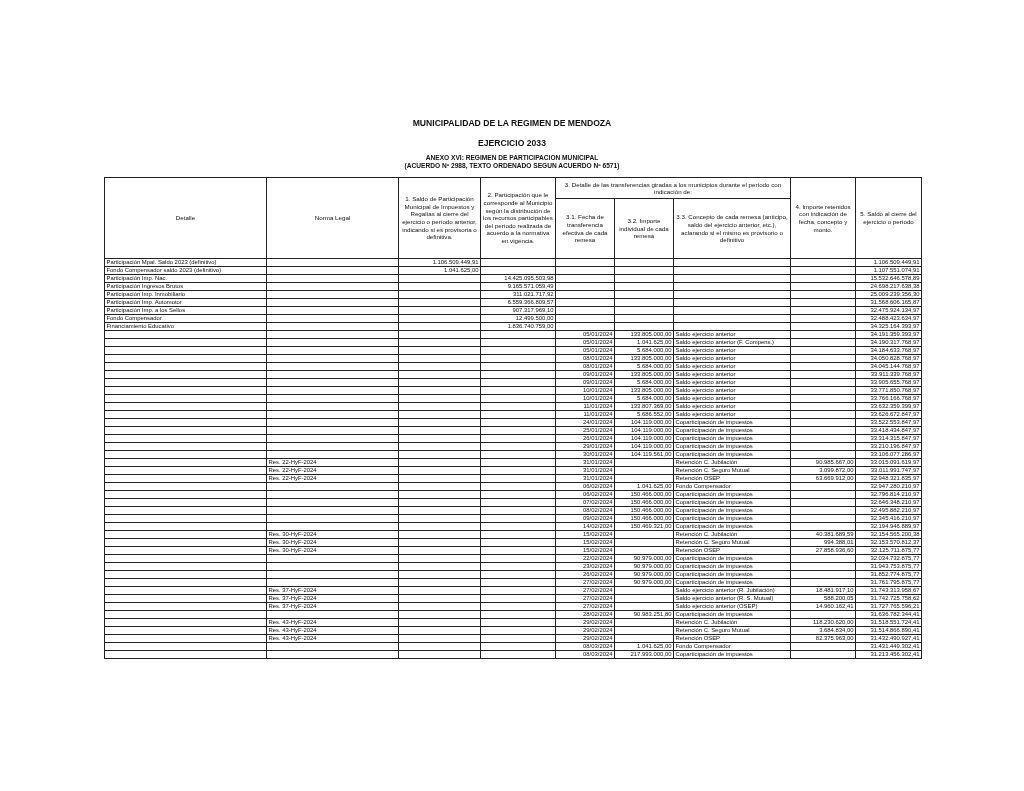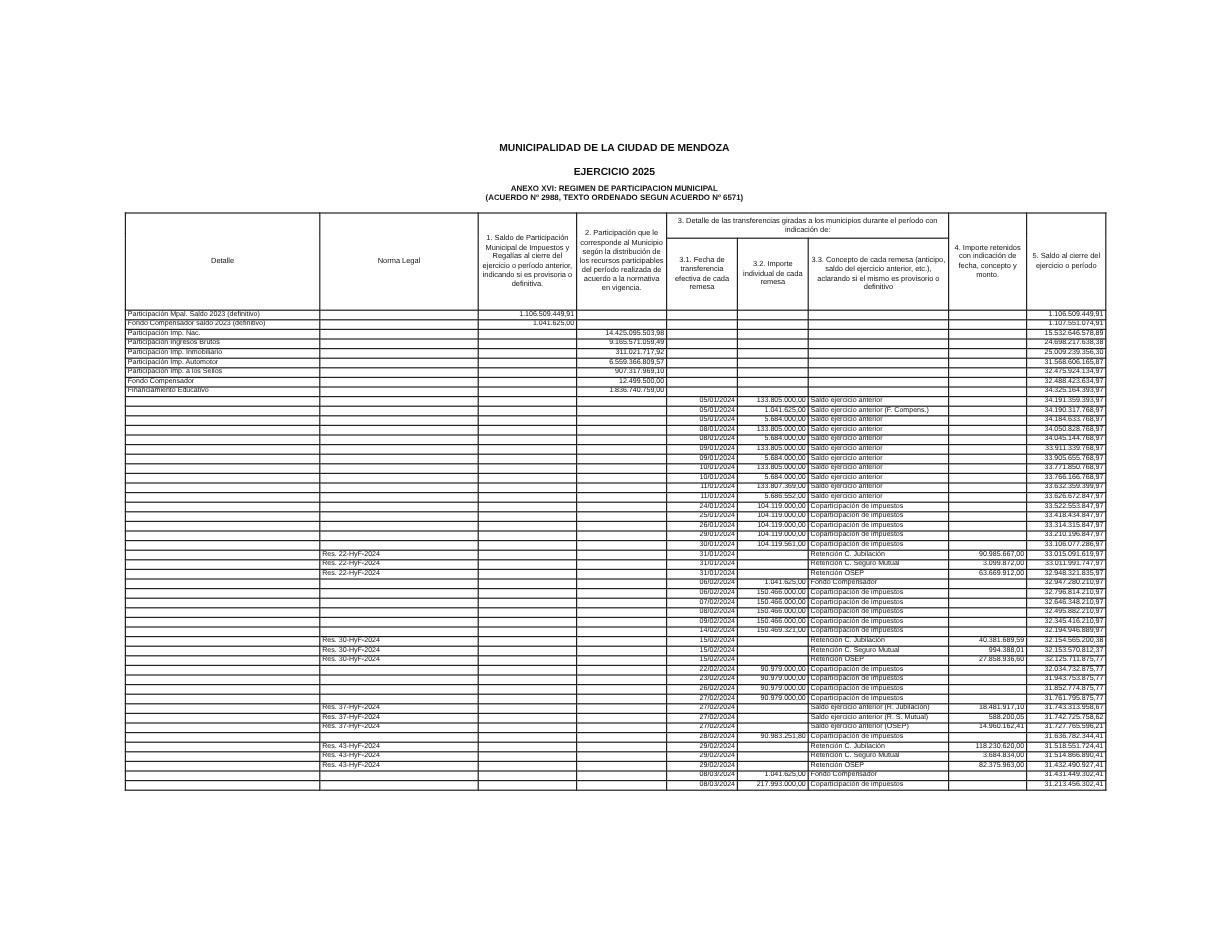--- a/index.html
+++ b/index.html
@@ -17,22 +17,22 @@
   tbody td { height:7px; line-height:7px; }
   tbody tr { height:8px; }
   .num { text-align:right; }
   .txt { text-align:left; }
   th.grp { height:20px; line-height:7px; }
   th.big { height:80px; }
 </style>
 </head>
 <body>
 
-<div class="titles t1">MUNICIPALIDAD DE LA CIUDAD DE MENDOZA</div>
-<div class="titles t2">EJERCICIO 2025</div>
+<div class="titles t1">MUNICIPALIDAD DE LA REGIMEN DE MENDOZA</div>
+<div class="titles t2">EJERCICIO 2033</div>
 <div class="titles t3">
   <div>ANEXO XVI: REGIMEN DE PARTICIPACION MUNICIPAL</div>
   <div>(ACUERDO Nº 2988, TEXTO ORDENADO SEGUN ACUERDO Nº 6571)</div>
 </div>
 
 <table>
   <colgroup>
     <col style="width:162px">
       <col style="width:132px">
       <col style="width:82px">

